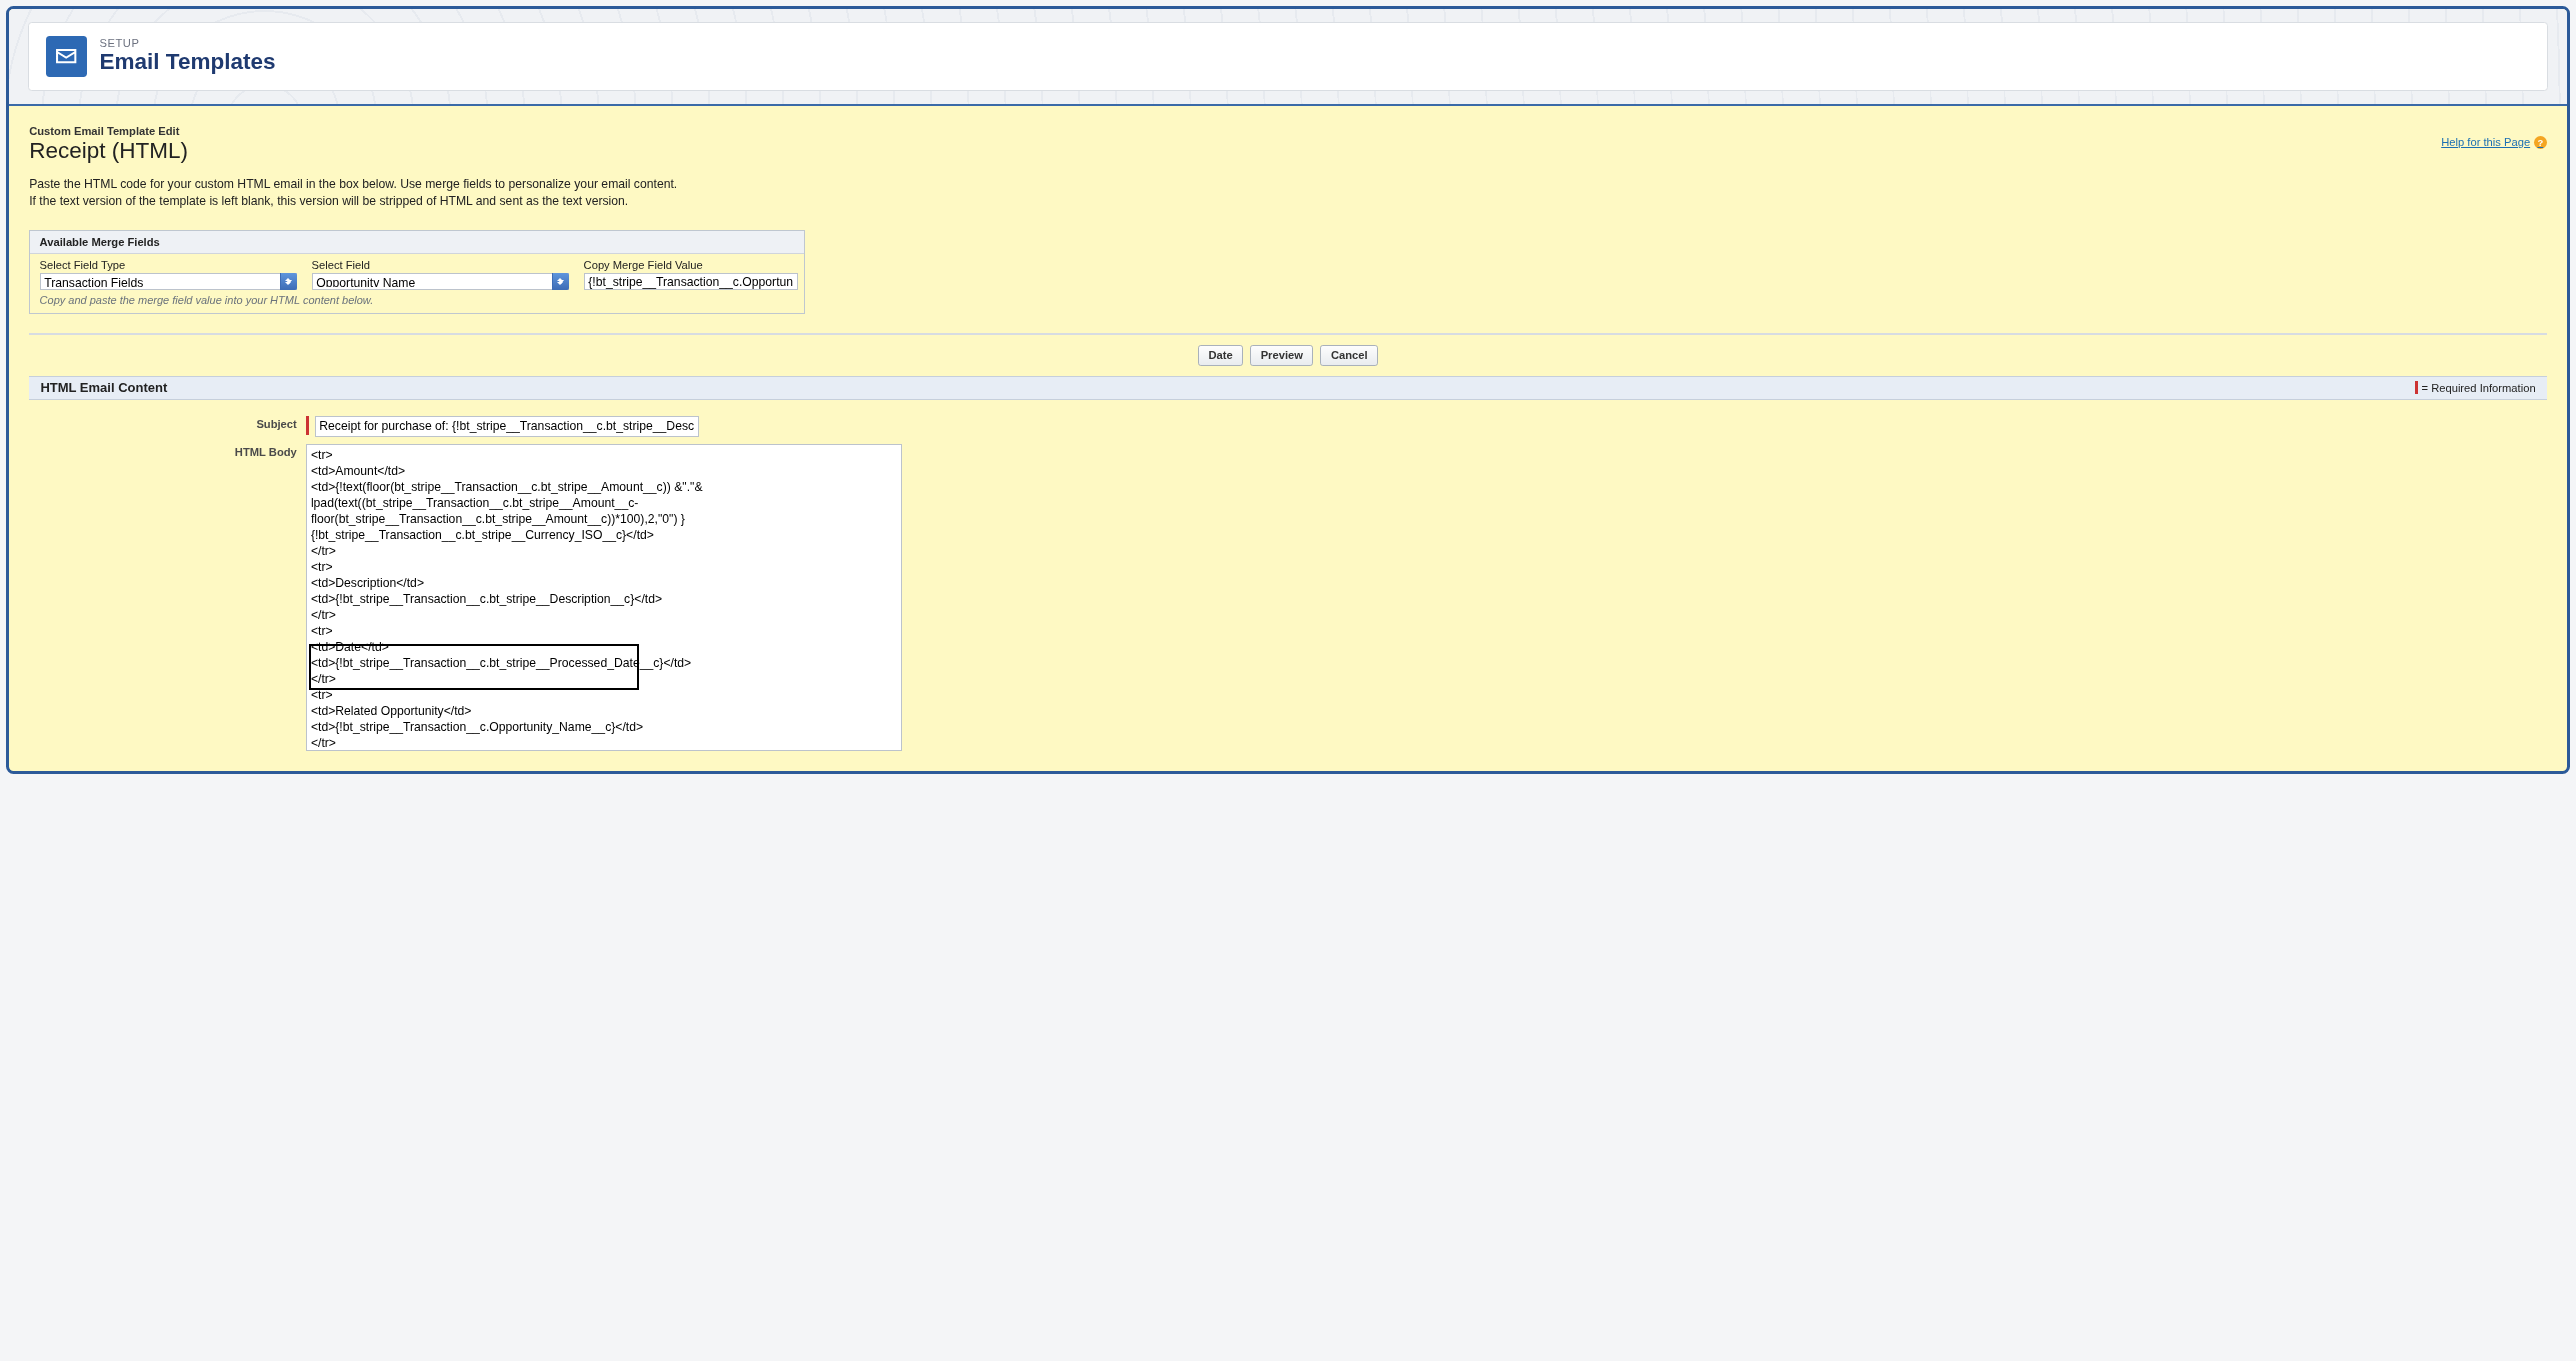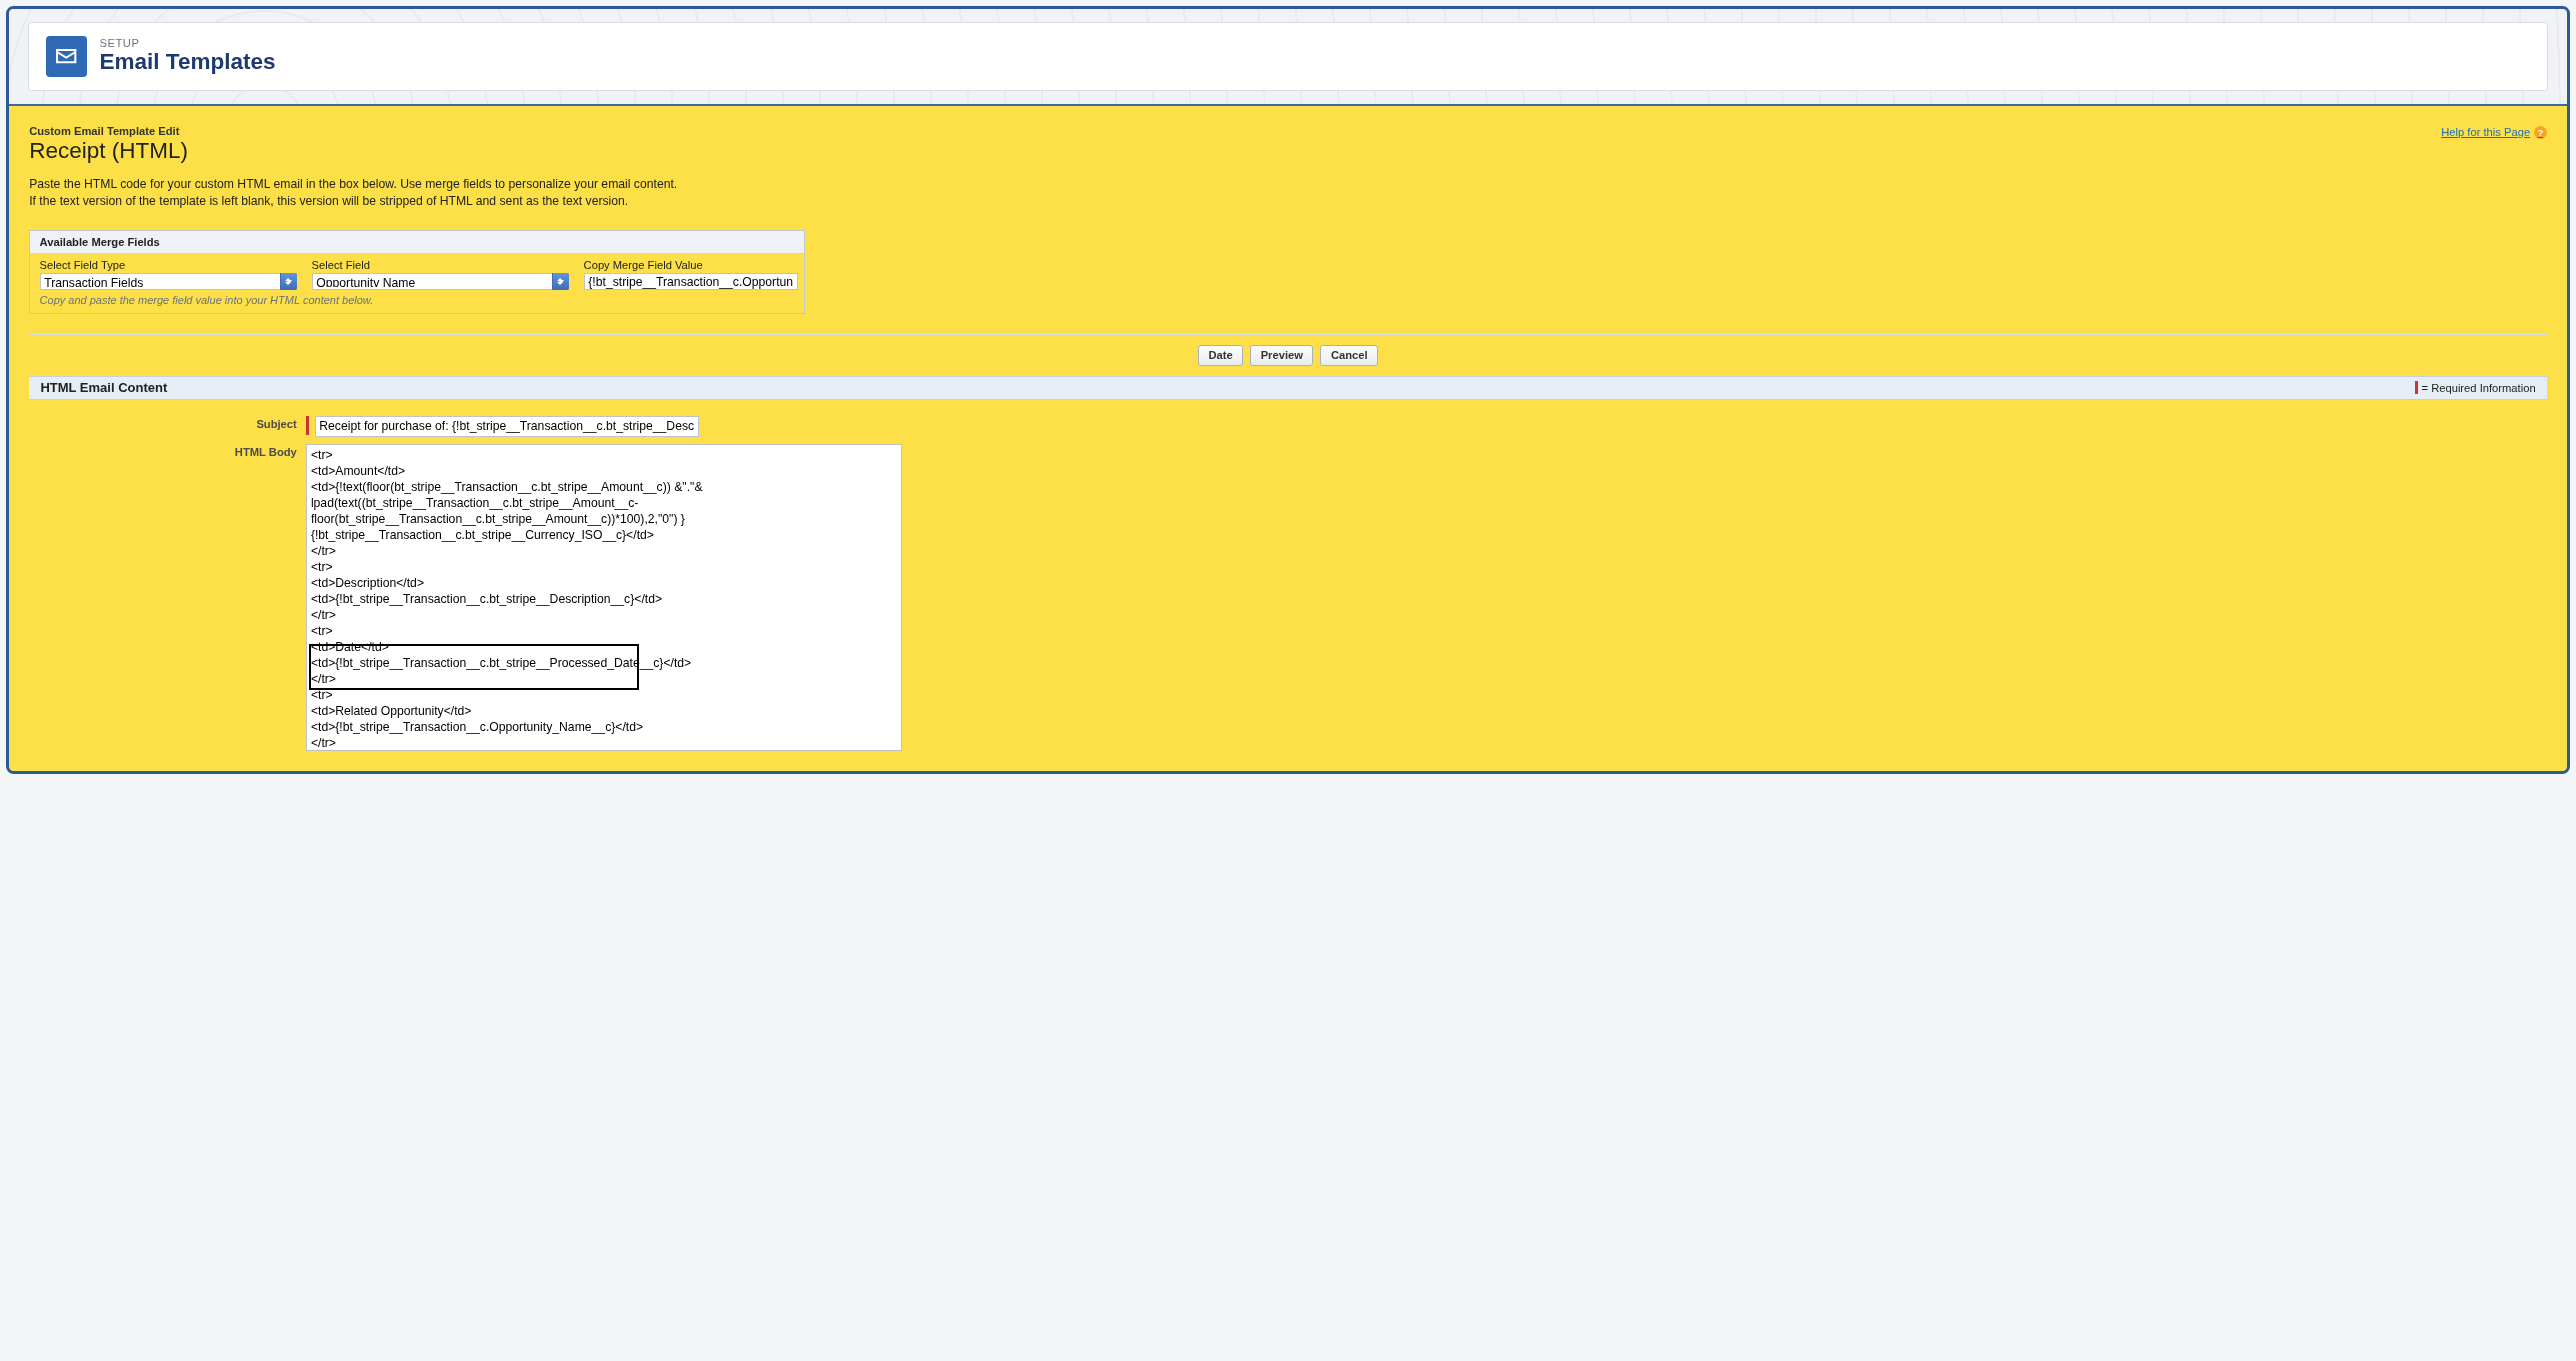--- a/index.html
+++ b/index.html
@@ -6,21 +6,21 @@
   body {
     font-family: Arial, Helvetica, sans-serif;
     background: #f4f5f7;
     font-size: 12.2px;
     color: #222;
   }
   .outer {
     border: 3.7px solid #2c5a99;
     border-radius: 7.5px;
     margin: 5.6px;
-    background: #fde047;
+    background: #fef9c3;
     overflow: hidden;
   }
   .topo-band {
     background: #f0f2f5;
     padding: 13px 19px 13px 19px;
     border-bottom: 2.8px solid #3a6aa8;
     position: relative;
   }
   .topo-band::before {
     content: "";
@@ -57,21 +57,21 @@
     letter-spacing: 0.5px;
   }
   .header-text .title {
     font-size: 22.5px;
     color: #1f3a70;
     font-weight: 700;
   }
   .page-body { padding: 19px 20.6px 9.4px 20.6px; }
   .crumb { font-size: 11.2px; font-weight: bold; color: #333; }
   .page-title { font-size: 22.5px; font-weight: 400; color: #222; margin: 1.9px 0 11.2px 0; }
-  .help-link { float: right; font-size: 11.2px; color: #1b6fb3; margin-top: 1px; display: flex; align-items: center; gap: 3.7px; }
+  .help-link { float: right; font-size: 11.2px; color: #1b6fb3; margin-top: 11px; display: flex; align-items: center; gap: 3.7px; }
   .help-icon {
     width: 13px; height: 13px; border-radius: 50%;
     background: #f4a522; color: #fff; font-size: 9.4px;
     display: inline-flex; align-items: center; justify-content: center;
     font-weight: bold;
   }
   .desc { font-size: 12.2px; color: #222; line-height: 17px; margin-bottom: 20.6px; }
   .merge-panel {
     border: 0.9px solid #bfc7d0;
     width: 776px;

